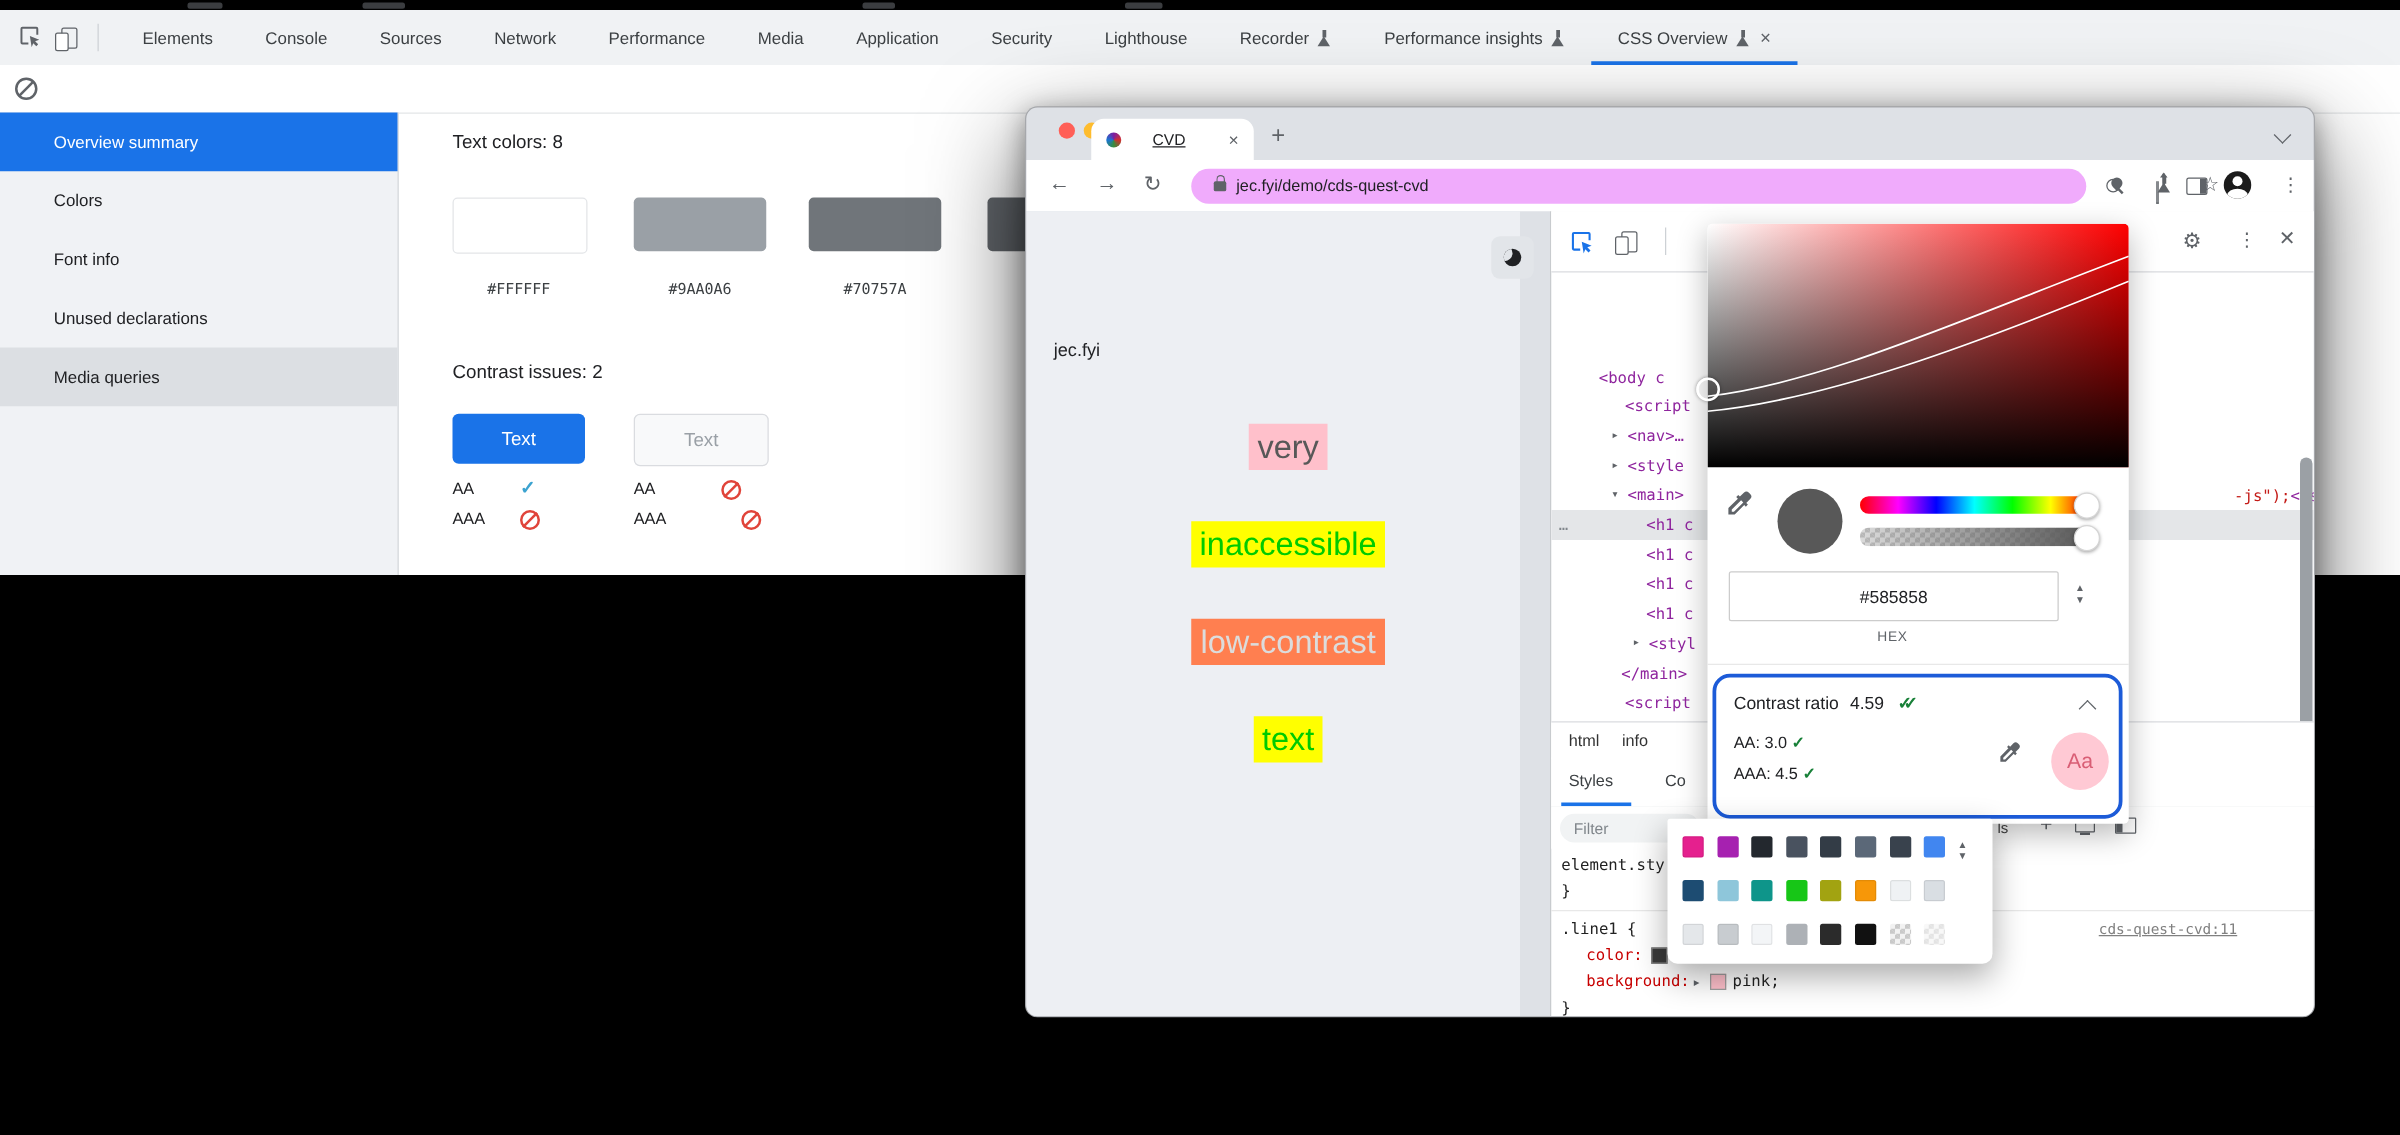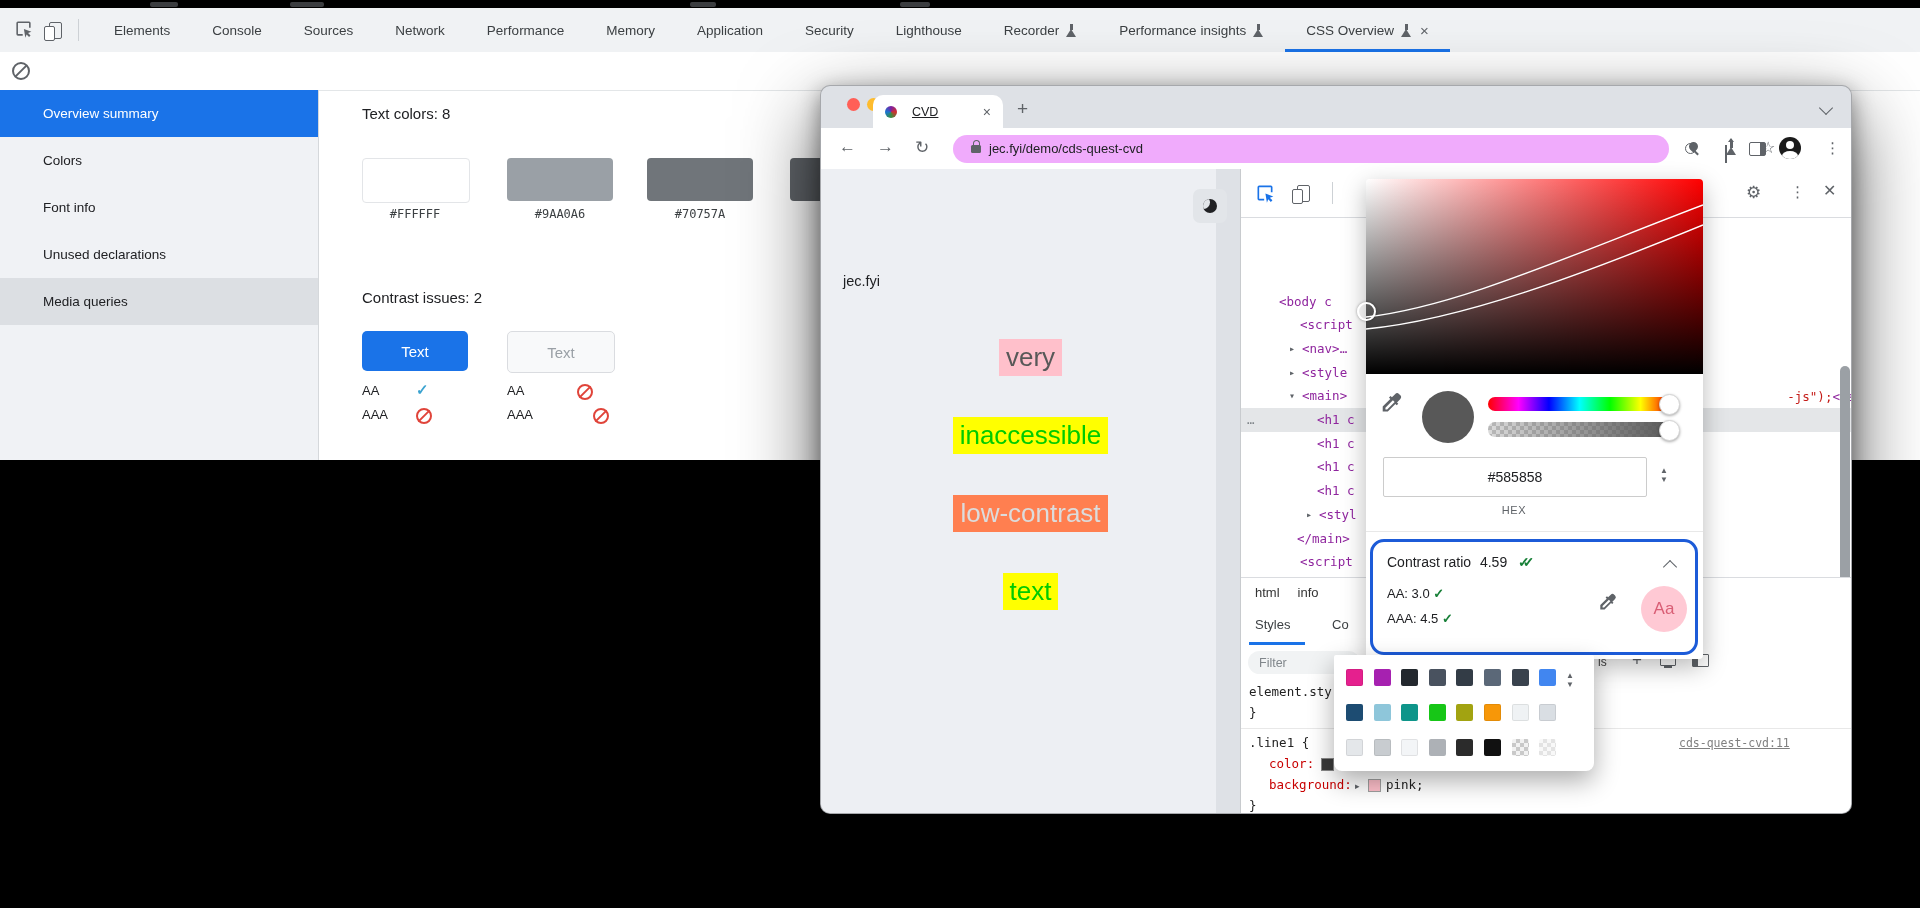--- a/index.html
+++ b/index.html
@@ -28,37 +28,37 @@
   .blockicon::after{content:'';position:absolute;left:-1px;top:5.5px;width:16px;height:2px;background:#5F6368;transform:rotate(-45deg);}
 
   .sidebar{left:0;top:82px;width:318px;height:370px;background:#F0F2F5;border-right:1px solid #D5D8DB;}
   .sbitem{position:relative;height:47px;display:flex;align-items:center;padding-left:43px;
           font-size:13.5px;color:#202124;}
   .sbitem.selected{background:#1A73E8;color:#fff;}
   .sbitem.hover{background:#DCDFE3;}
 
   .ovh2{font-size:15px;color:#202124;}
   .csw{width:106px;height:43px;border-radius:4px;}
-  .cswlabel{width:106px;text-align:center;font-family:"DejaVu Sans Mono",monospace;font-size:12px;color:#3C4043;}
+  .cswlabel{width:106px;text-align:center;font-family:"DejaVu Sans Mono",monospace;font-size:12px;color:#3C4043;margin-top:17px;}
   .cbtn{width:106px;height:40px;border-radius:5px;display:flex;align-items:center;justify-content:center;font-size:15px;}
   .aatxt{font-size:13px;color:#202124;}
   .passcheck{color:#3BA3D0;font-size:15px;font-weight:bold;}
   .failicon{width:12px;height:12px;border:2px solid #E0443A;border-radius:50%;position:relative;display:inline-block;}
   .failicon::after{content:'';position:absolute;left:-2px;top:5px;width:16px;height:2px;background:#E0443A;transform:rotate(-45deg);}
 
   
   .bwin{left:820px;top:85px;width:1030px;height:727px;border-radius:10px;overflow:hidden;
         background:#DEE1E6;box-shadow:0 30px 80px rgba(0,0,0,.65),0 6px 22px rgba(0,0,0,.4);
         border:1px solid rgba(0,0,0,.25);}
   .tl{width:13px;height:13px;border-radius:50%;top:12px;}
   .btab{left:52px;top:9px;width:130px;height:33px;background:#fff;border-radius:10px 10px 0 0;
         display:flex;align-items:center;}
   .favicon{width:12px;height:12px;border-radius:50%;margin-left:12px;
            background:conic-gradient(#7b1fa2,#d32f2f,#388e3c,#1976d2,#7b1fa2);}
-  .btabtitle{margin-left:15px;font-size:12.5px;color:#202124;text-decoration:underline;}
+  .btabtitle{margin-left:25px;font-size:12.5px;color:#202124;text-decoration:underline;}
   .btabclose{margin-left:auto;margin-right:12px;color:#5F6368;font-size:14px;}
   .newtab{left:196px;top:12px;color:#5F6368;font-size:19px;font-weight:300;}
   .chev{width:9px;height:9px;border-right:1.8px solid #5F6368;border-bottom:1.8px solid #5F6368;transform:rotate(45deg);}
   .btoolbar{left:0;top:42px;width:1030px;height:41px;background:#fff;}
   .navic{font-size:17px;color:#5F6368;top:9px;}
   .omni{left:132px;top:7px;width:716px;height:28px;background:#f0abfc;border-radius:14px;}
   .lock{left:18px;top:10px;width:10px;height:8px;background:#5F6368;border-radius:1.5px;}
   .lock::before{content:'';position:absolute;top:-5px;left:1.5px;width:5px;height:5px;border:1.6px solid #5F6368;border-bottom:none;border-radius:4px 4px 0 0;}
   .urltxt{left:36px;top:6px;font-size:13px;color:#202124;}
   .mag{width:9px;height:9px;border:1.7px solid #5F6368;border-radius:50%;}
@@ -189,21 +189,21 @@
           <div class="dtab">
             <span>Sources</span>
           </div>
           <div class="dtab">
             <span>Network</span>
           </div>
           <div class="dtab">
             <span>Performance</span>
           </div>
           <div class="dtab">
-            <span>Memory</span>
+            <span>Media</span>
           </div>
           <div class="dtab">
             <span>Application</span>
           </div>
           <div class="dtab">
             <span>Security</span>
           </div>
           <div class="dtab">
             <span>Lighthouse</span>
           </div>

